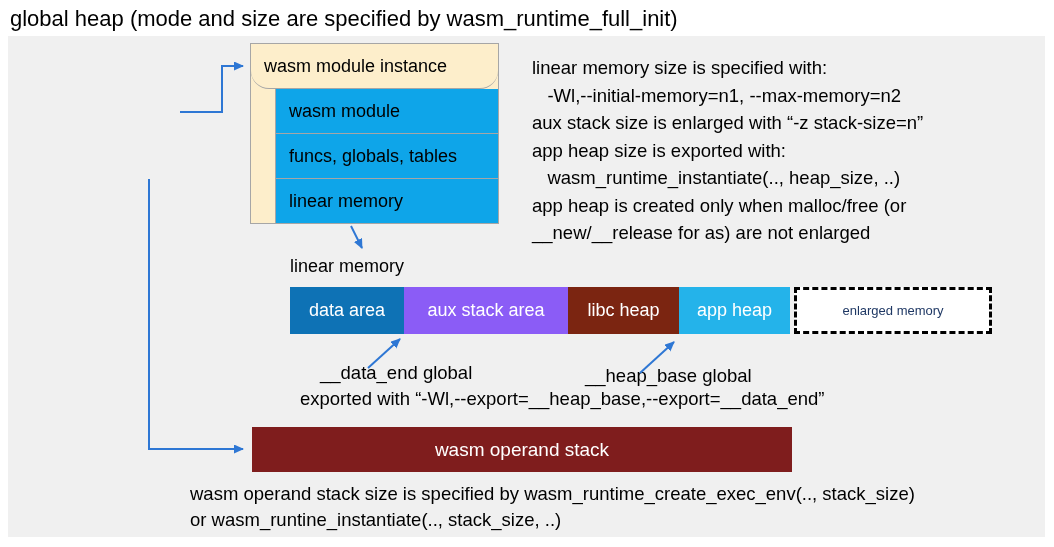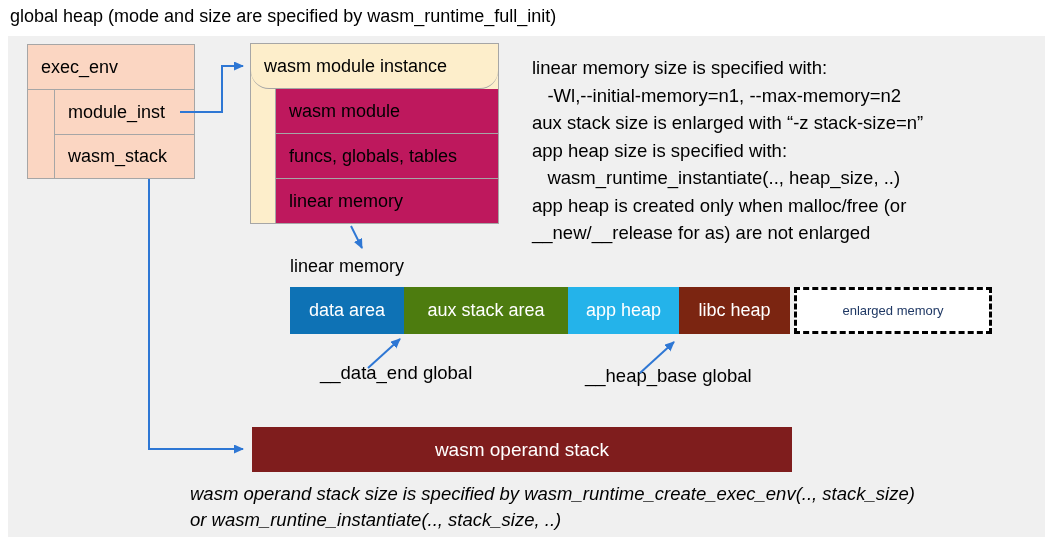--- a/index.html
+++ b/index.html
@@ -1,33 +1,33 @@
 <!DOCTYPE html>
 <html><head>
 <meta charset="utf-8">
 <style>
   * { margin:0; padding:0; box-sizing:border-box; }
   html,body { width:1054px; height:547px; background:#ffffff; overflow:hidden;
     font-family:"Liberation Sans","DejaVu Sans",sans-serif; color:#000; }
-  .title { position:absolute; left:10px; top:6px; font-size:18px; color:#000; }
+  .title { position:absolute; left:10px; top:6px; font-size:22px; color:#000; }
   .panel { position:absolute; left:8px; top:36px; width:1037px; height:501px; background:#f0f0f0; }
 
   
   .nbox { position:absolute; border:1px solid #a6a6a6; font-size:18px; }
   .nbox .hdr { padding-left:13px; border-bottom:1px solid #a6a6a6; display:flex; align-items:center; }
   .nbox .row { margin-left:26px; border-left:1px solid #a6a6a6; border-bottom:1px solid #a6a6a6;
                padding-left:13px; display:flex; align-items:center; }
   .nbox .row:last-child { border-bottom:none; }
   .exec-env { left:19px; top:8px; width:168px; height:135px; background:#fbd6c2; }
   .exec-env .hdr { height:45px; }
   .exec-env .row { height:45px; background:#fbd6c2; }
   .exec-env .row:last-child { height:43px; }
   .mod-inst { left:242px; top:7px; width:249px; height:181px; background:#fdeecb; }
   .mod-inst .hdr { height:45px;border-radius:18px; }
-  .mod-inst .row { height:45px; background:#be185d; margin-left:24px; }
+  .mod-inst .row { height:45px; background:#0ea5e9; margin-left:24px; }
   .mod-inst .row:last-child { height:44px; }
 
   .notes { position:absolute; left:524px; top:18px; width:512px; font-size:18.5px; line-height:27.5px; }
   .notes div { white-space:pre; }
 
   .lm-label { position:absolute; left:282px; top:220px; font-size:18px; }
   .lm-bar { position:absolute; left:282px; top:251px; height:47px; display:flex; }
   .seg { height:47px; display:flex; align-items:center; justify-content:center;
          font-size:18px; color:#fff; }
   .seg[data-seg="0"] { width:114px; }
@@ -40,66 +40,62 @@
 
   .ann { position:absolute; font-size:18.5px; white-space:pre; }
   .ann-data-end { left:312px; top:326px; }
   .ann-heap-base { left:577px; top:329px; }
   .ann-export { left:292px; top:352px; }
 
   .operand-bar { position:absolute; left:244px; top:391px; width:540px; height:45px;
         background:#0a5aa5; color:#fff; font-size:19px;
         display:flex; align-items:center; justify-content:center; }
 
-  .footer-notes { position:absolute; left:182px; top:445px; font-size:18.5px; line-height:26px;font-style:italic; }
+  .footer-notes { position:absolute; left:182px; top:445px; font-size:18.5px; line-height:26px; }
   .footer-notes div { white-space:pre; }
 
   svg.connectors { position:absolute; left:0; top:0; width:1037px; height:501px; pointer-events:none; }
 </style>
 </head>
 <body>
 
 <div class="title">global heap (mode and size are specified by wasm_runtime_full_init)</div>
 
 <div class="panel" style="background: rgb(240, 240, 240);">
 
-  <div class="nbox exec-env" style="background: rgb(251, 214, 194);">
-    <div class="hdr">exec_env</div>
-    <div class="row">module_inst</div>
-    <div class="row">wasm_stack</div>
-  </div>
 
   <div class="nbox mod-inst" style="background: rgb(253, 238, 203);">
     <div class="hdr">wasm module instance</div>
     <div class="row">wasm module</div>
     <div class="row">funcs, globals, tables</div>
     <div class="row">linear memory</div>
   </div>
 
   <div class="notes">
     <div>linear memory size is specified with:</div>
     <div>   -Wl,--initial-memory=n1, --max-memory=n2</div>
     <div>aux stack size is enlarged with “-z stack-size=n”</div>
-    <div>app heap size is specified with:</div>
+    <div>app heap size is exported with:</div>
     <div>   wasm_runtime_instantiate(.., heap_size, ..)</div>
     <div>app heap is created only when malloc/free (or</div>
     <div>__new/__release for as) are not enlarged</div>
   </div>
 
   <div class="lm-label">linear memory</div>
   <div class="lm-bar">
     <div class="seg" data-seg="0" style="background: rgb(14, 114, 181); color: rgb(255, 255, 255);">data area</div>
-    <div class="seg" data-seg="1" style="background: #4d7c0f; color: rgb(255, 255, 255);">aux stack area</div>
+    <div class="seg" data-seg="1" style="background: #8b5cf6; color: rgb(255, 255, 255);">aux stack area</div>
+    <div class="seg" data-seg="3" style="background: rgb(123, 37, 17); color: rgb(255, 255, 255);">libc heap</div>
     <div class="seg" data-seg="2" style="background: rgb(36, 179, 234); color: rgb(255, 255, 255);">app heap</div>
-    <div class="seg" data-seg="3" style="background: rgb(123, 37, 17); color: rgb(255, 255, 255);">libc heap</div>
     <div class="seg-enlarged" style="background: rgb(255, 255, 255); color: rgb(31, 56, 100);">enlarged memory</div>
   </div>
 
   <div class="ann ann-data-end">__data_end global</div>
   <div class="ann ann-heap-base">__heap_base global</div>
+  <div class="ann ann-export">exported with “-Wl,--export=__heap_base,--export=__data_end”</div>
 
   <div class="operand-bar" style="background: #7f1d1d;">wasm operand stack</div>
 
   <div class="footer-notes">
     <div>wasm operand stack size is specified by wasm_runtime_create_exec_env(.., stack_size)</div>
     <div>or wasm_runtine_instantiate(.., stack_size, ..)</div>
   </div>
 
   <svg class="connectors" viewBox="0 0 1037 501">
     <defs>

